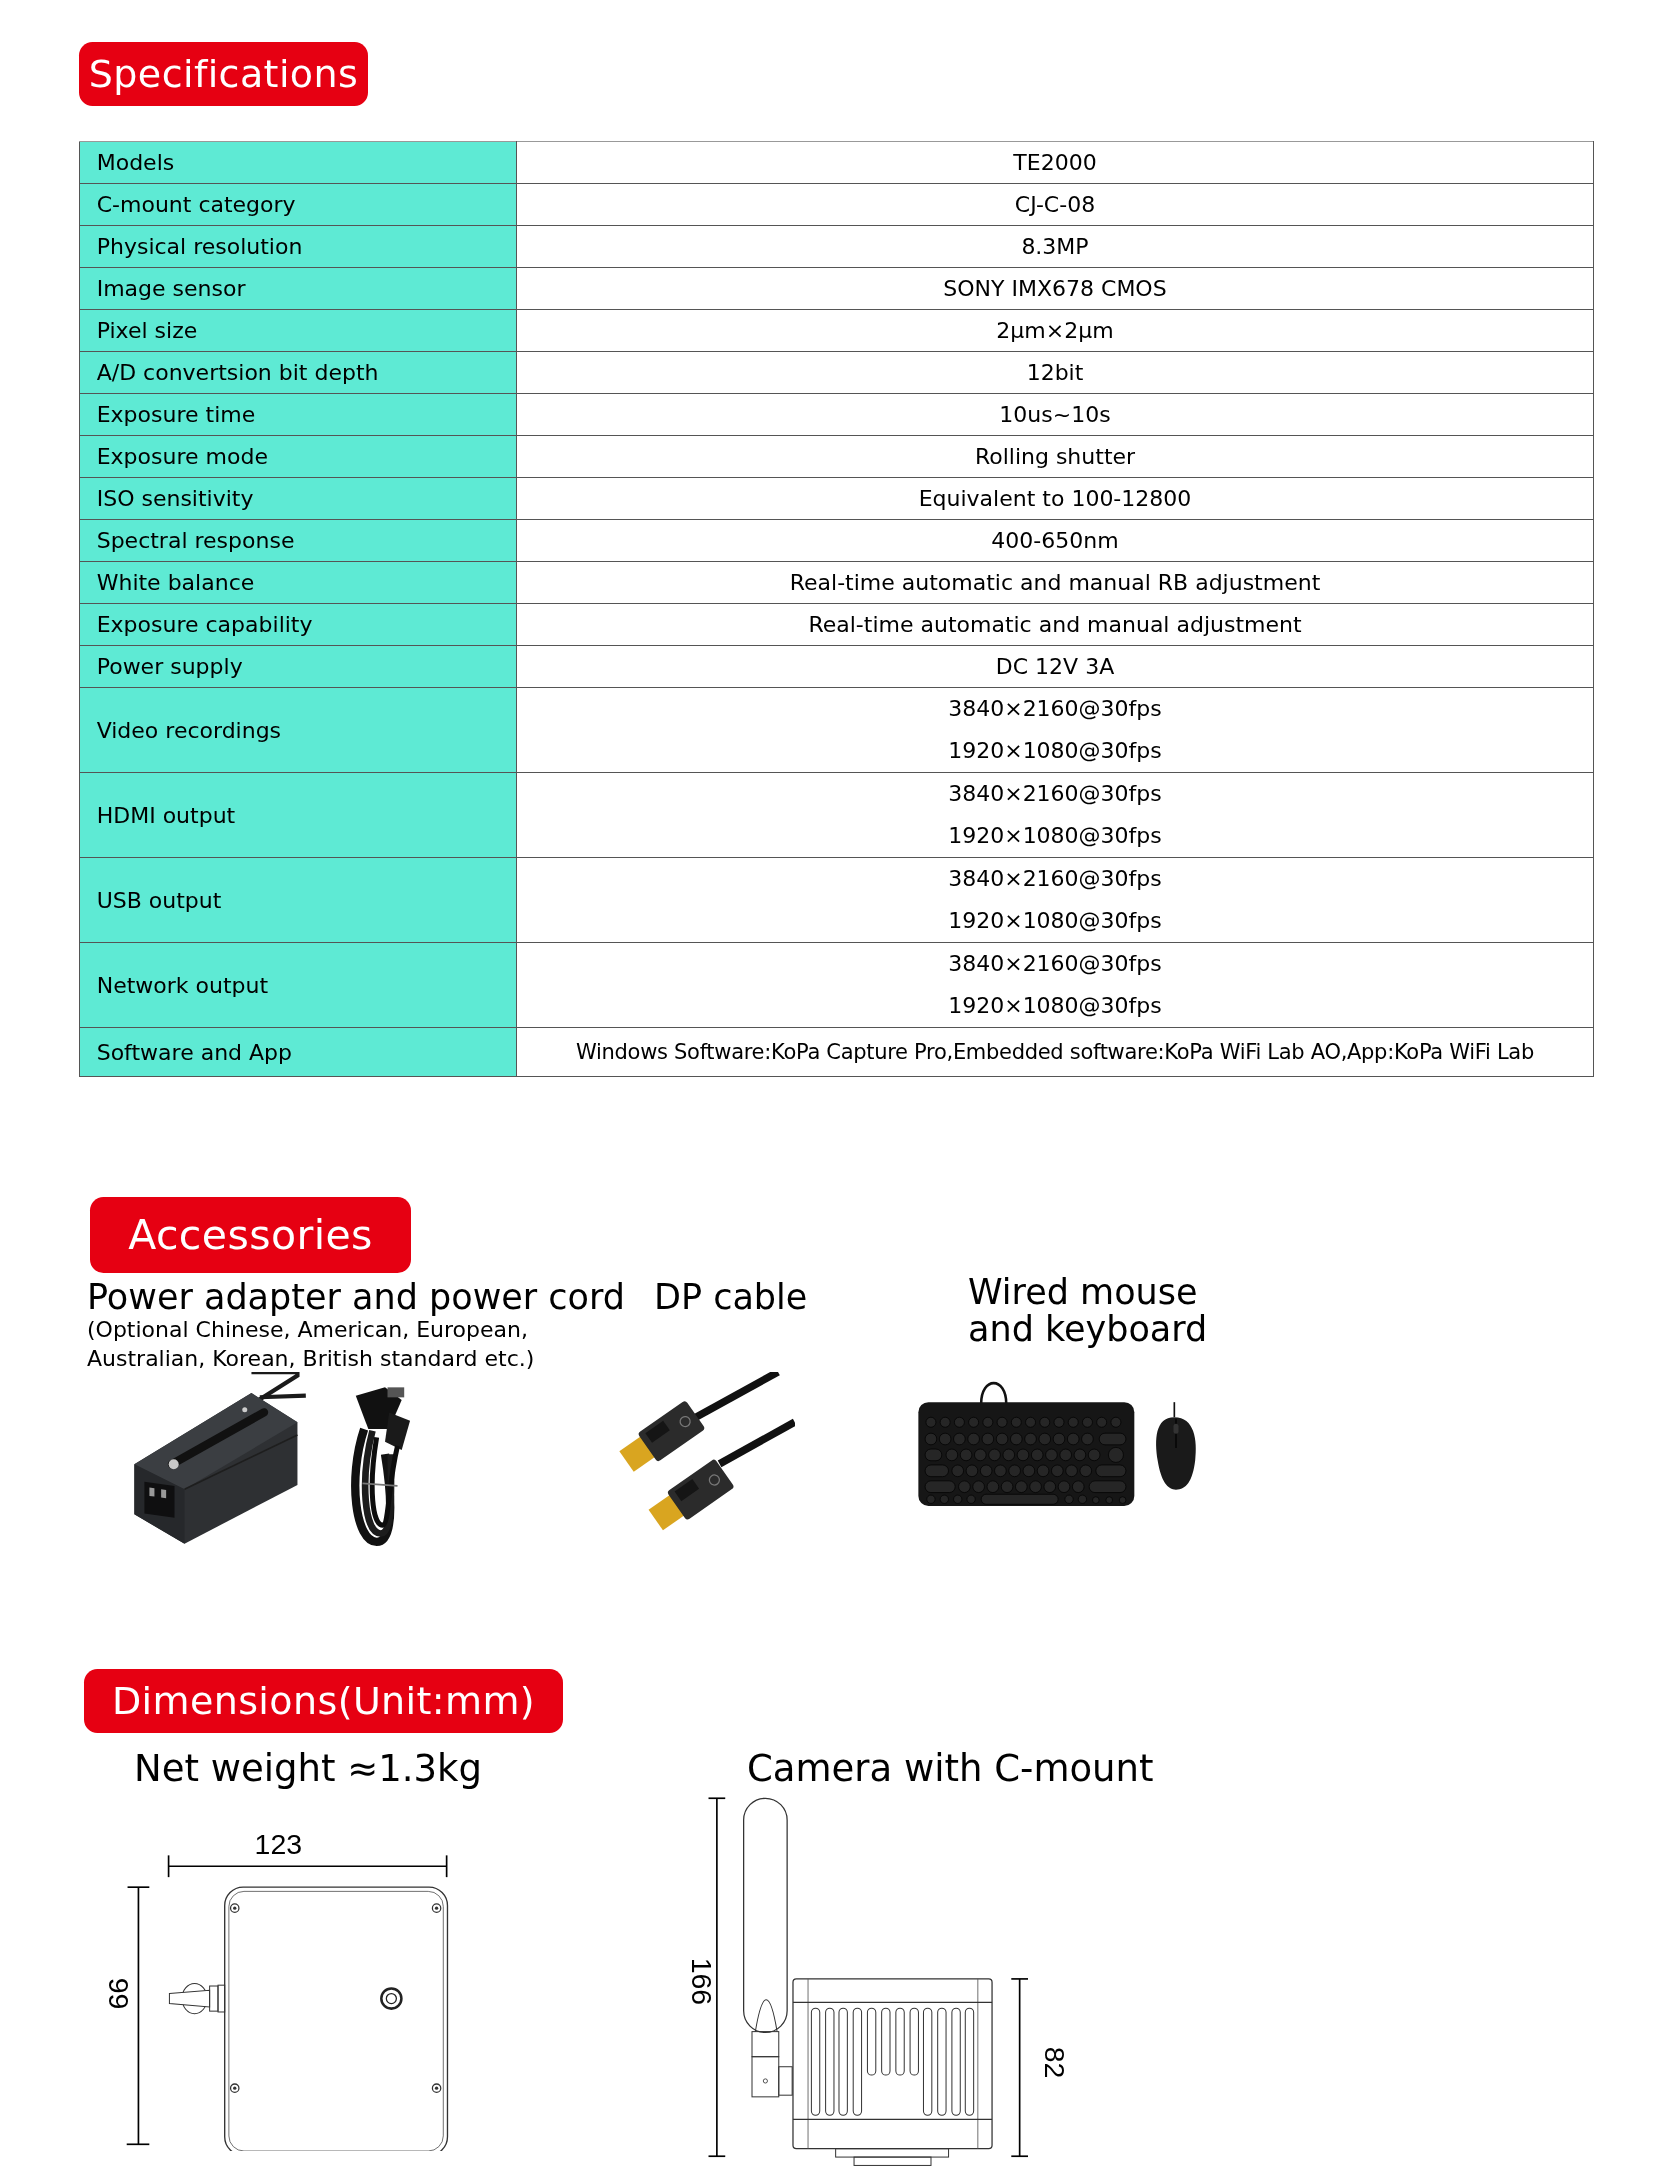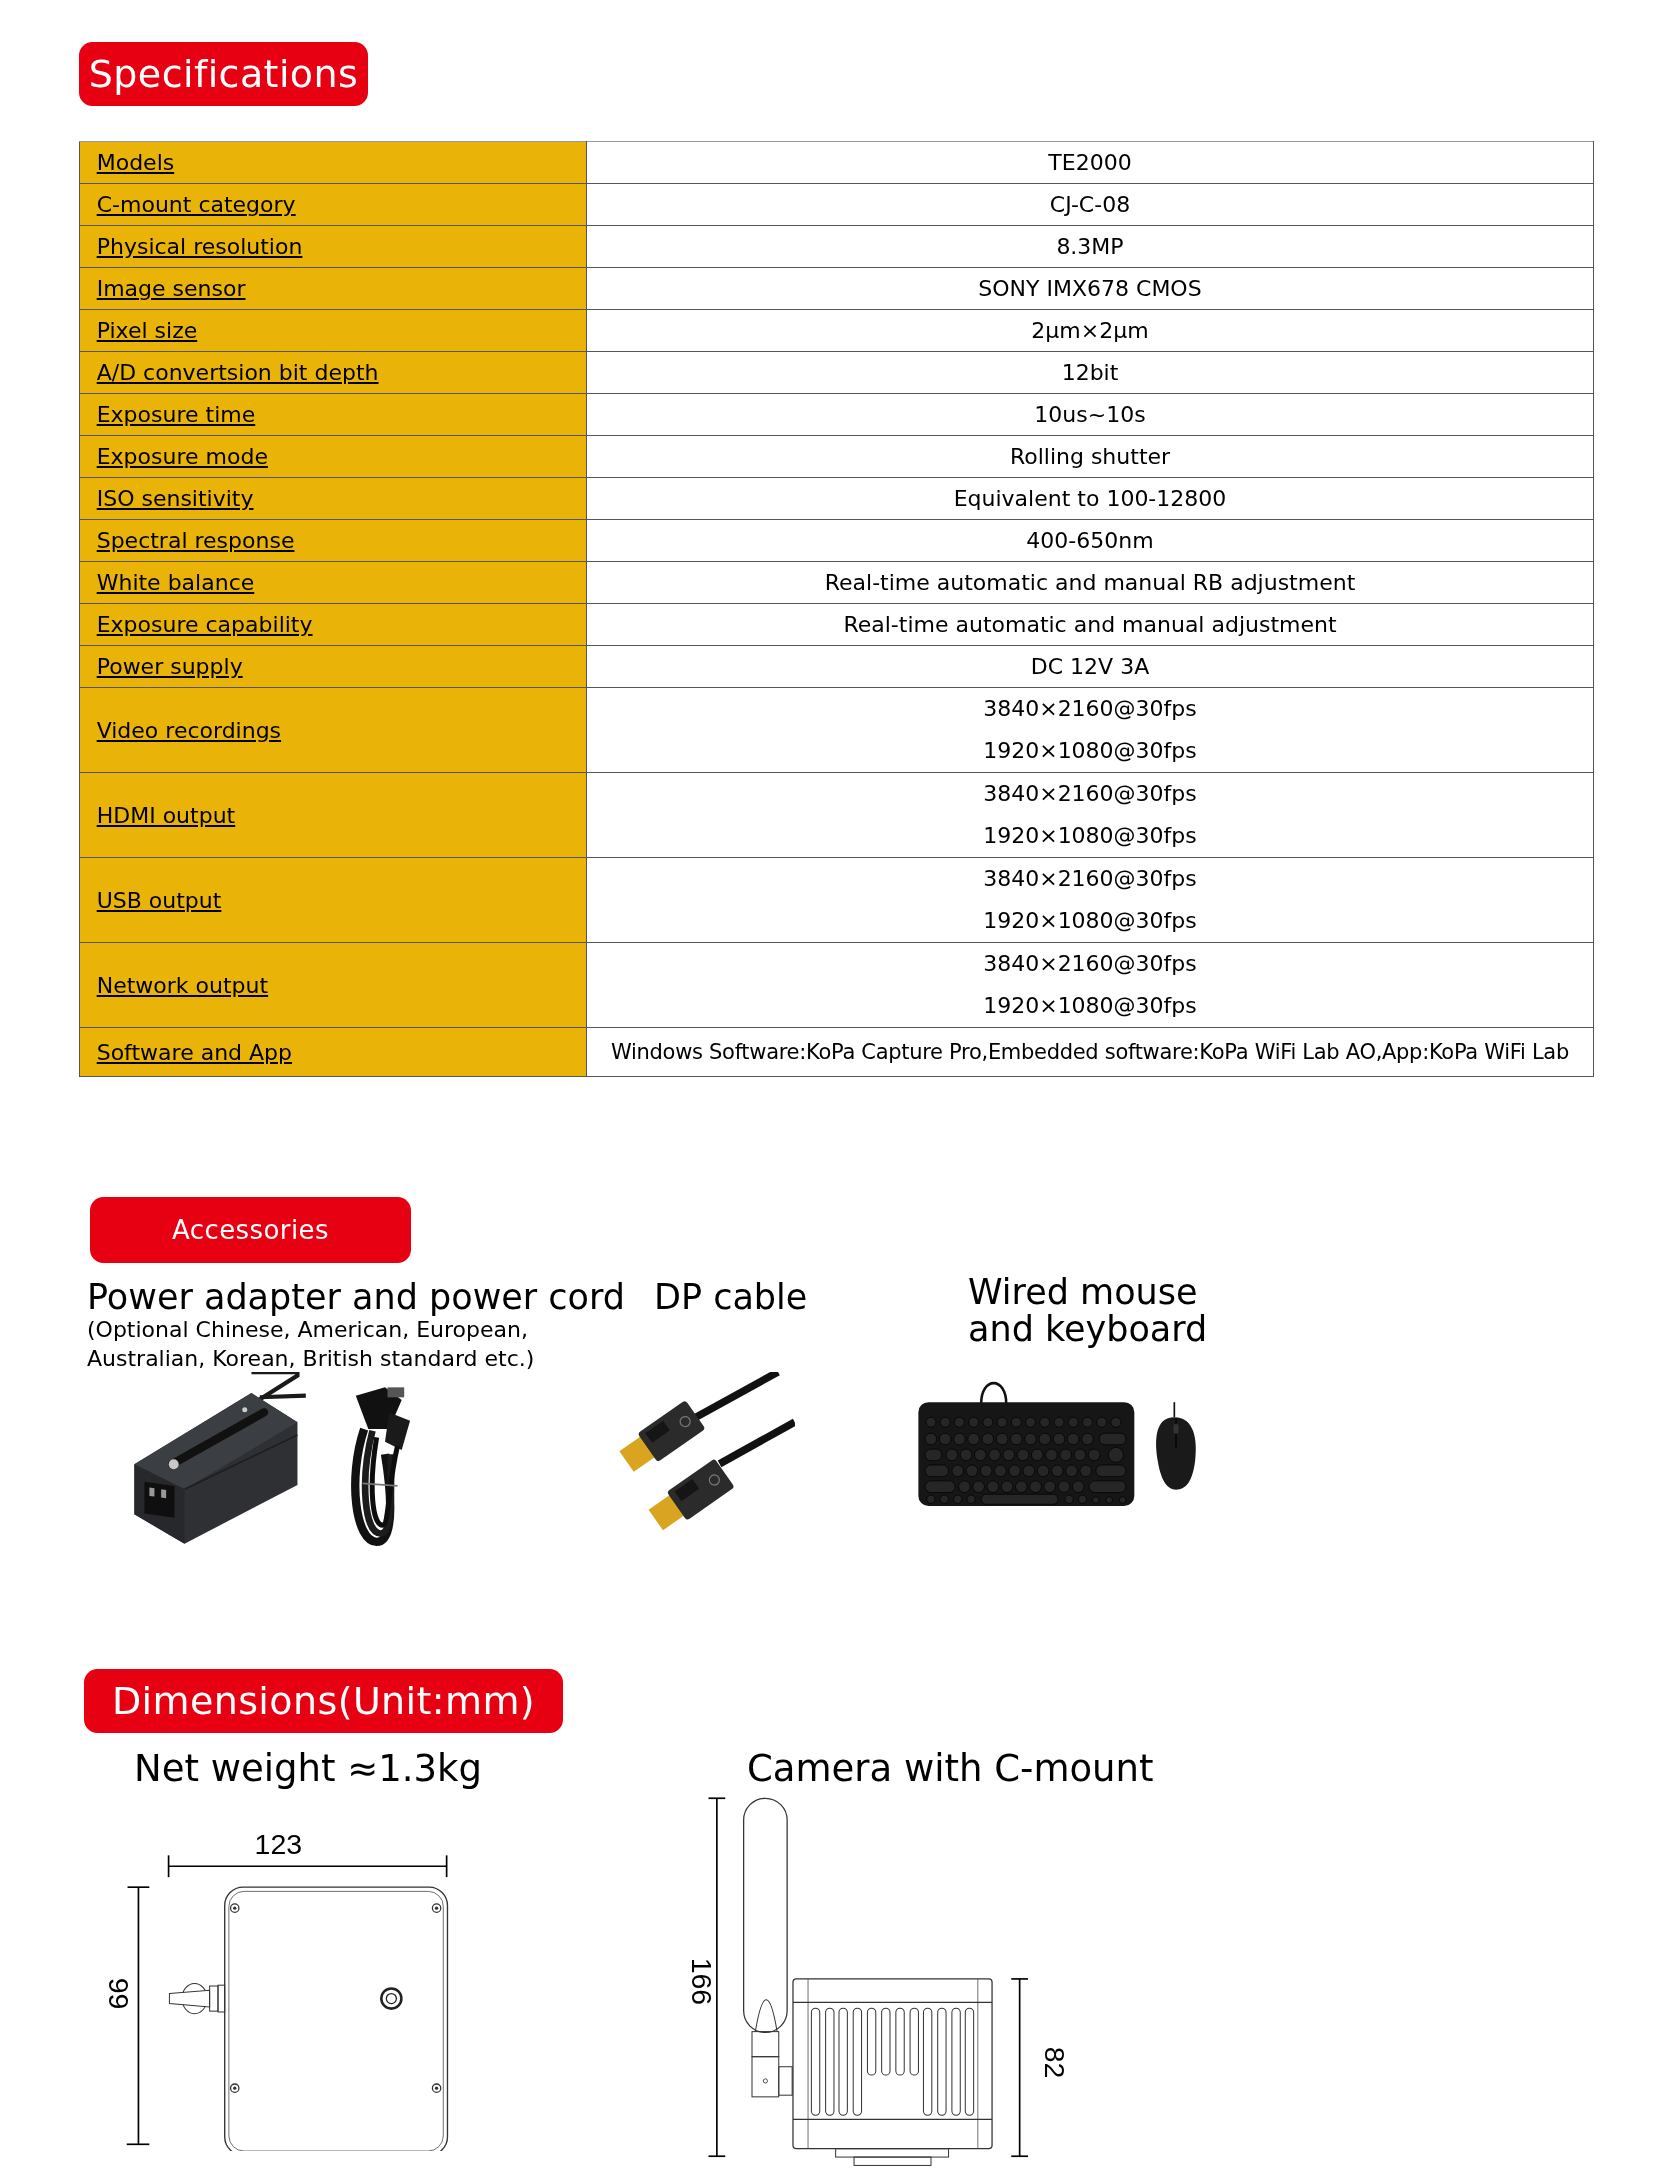--- a/index.html
+++ b/index.html
@@ -5,32 +5,32 @@
   * { box-sizing: border-box; margin: 0; padding: 0; }
   html, body { width: 1674px; height: 2183px; background: #ffffff; overflow: hidden; }
   body { position: relative; font-family: "DejaVu Sans", "Liberation Sans", sans-serif; color: #000; }
 
   .badge {
     position: absolute; background: #e60012; color: #fff;
     border-radius: 13.4px; display: flex; align-items: center; justify-content: center;
     font-family: "DejaVu Sans", sans-serif; font-weight: normal; letter-spacing: 0.4px;
   }
   #badge-spec { left: 79px; top: 42px; width: 289px; height: 64px; font-size: 38px; }
-  #badge-acc  { left: 90px; top: 1197px; width: 321px; height: 66px; font-size: 26px; }
+  #badge-acc  { left: 90px; top: 1197px; width: 321px; height: 76px; font-size: 41px; }
   #badge-dim  { left: 84px; top: 1669px; width: 479px; height: 64px; font-size: 38px; }
 
   
   .spec-table {
     position: absolute; left: 79px; top: 141px; width: 1515px;
     border-collapse: collapse; table-layout: fixed;
     font-family: "DejaVu Sans", sans-serif; font-size: 22px;
   }
   .spec-table td { border: 1.7px solid #555; padding: 0; vertical-align: middle; }
   .spec-table tr:first-child td { border-top-color: #999; }
-  .spec-table td.label { width: 507px; background: #eab308; padding-left: 16.7px; text-align: left; text-decoration: underline; }
+  .spec-table td.label { width: 437px; background: #5eead4; padding-left: 16.7px; text-align: left; }
   .spec-table td.value { background: #fff; text-align: center; }
   .spec-table tr.single td { height: 42px; }
   .spec-table tr.double td { height: 84px; }
   .spec-table tr.last td { height: 49px; }
   .spec-table .val-line { display: block; height: 42px; line-height: 42px; }
   .spec-table .val-single { line-height: 38px; }
   .spec-table td.value.small { font-size: 21px; letter-spacing: -0.3px; white-space: nowrap; }
 
   
   .acc-title { position: absolute; font-size: 35px; line-height: 37px; white-space: nowrap; }

